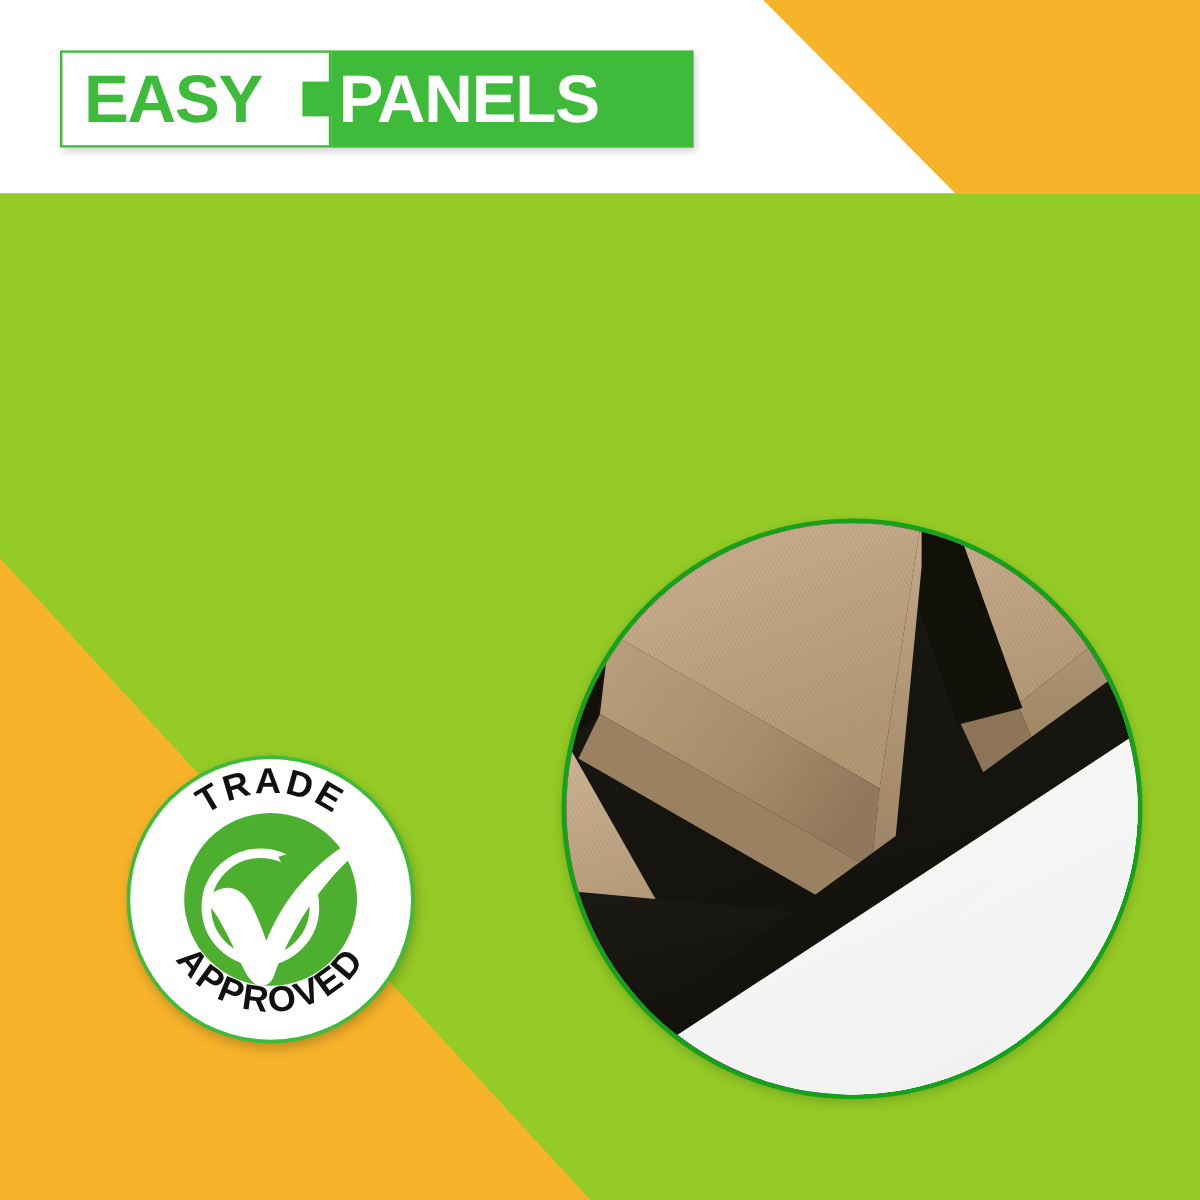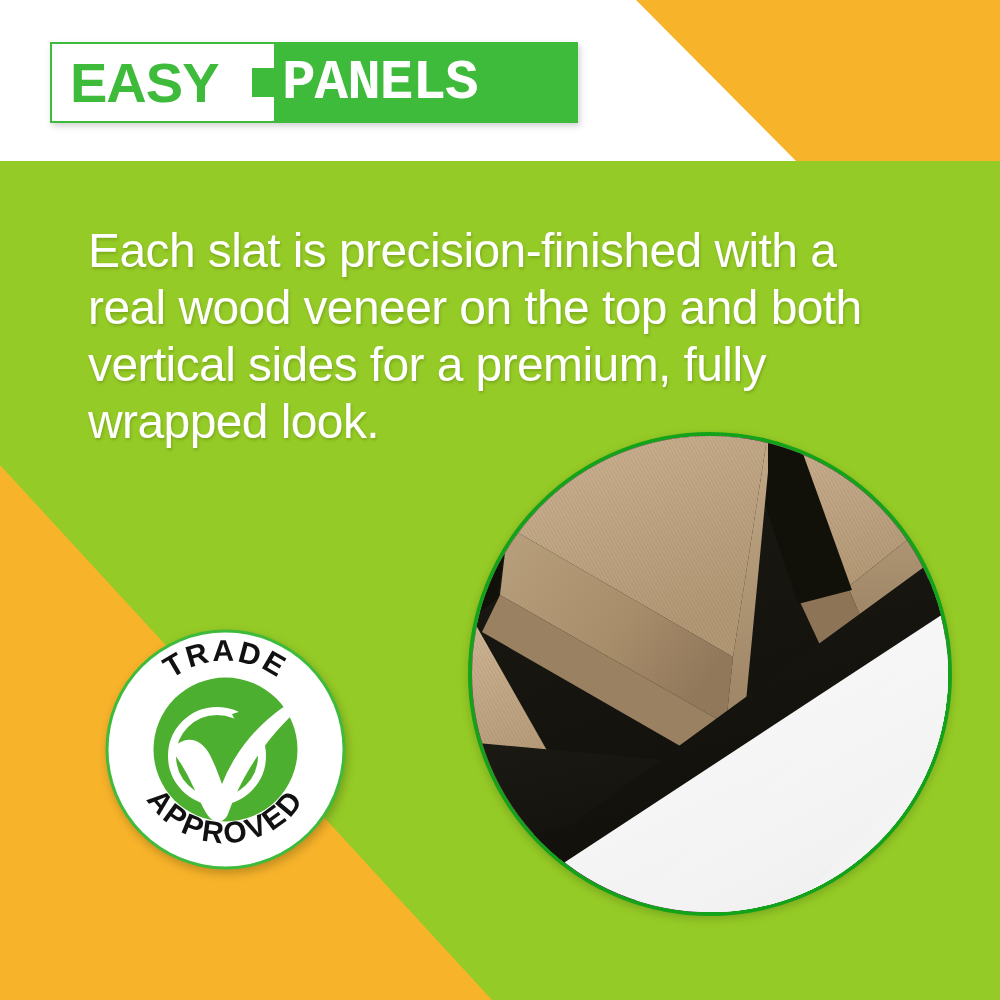--- a/index.html
+++ b/index.html
@@ -48,21 +48,21 @@
   .logo-easy{
     position:absolute;left:20px;top:0;height:81px;
     display:flex;align-items:center;
     font-family:"Liberation Sans", sans-serif;
     font-weight:bold;font-size:56px;letter-spacing:-1px;
     color:#3fbb3b;z-index:4;text-align:center;
   }
   .logo-panels{
     position:absolute;left:232px;top:0;height:81px;
     display:flex;align-items:center;
-    font-family:Liberation Mono, monospace;
+    font-family:Liberation Sans, sans-serif;
     font-weight:bold;font-size:56px;letter-spacing:-1px;
     color:#ffffff;z-index:4;
   }
 
   
   .headline{
     position:absolute;left:88px;top:222px;width:840px;
     font-family:"Liberation Sans", sans-serif;
     font-weight:normal;
     font-size:48px;line-height:57px;
@@ -103,24 +103,20 @@
   <div class="bg-orange-corner"></div>
 
   <div class="logo">
     <div class="logo-green"></div>
     <div class="logo-white"></div>
     <div class="logo-notch"></div>
     <div class="logo-easy">EASY</div>
     <div class="logo-panels">PANELS</div>
   </div>
 
-  <div class="headline">Each slat is precision-finished with a
-real wood veneer on the top and both
-vertical sides for a premium, fully
-wrapped look.</div>
 
   <div class="photo-circle">
     <div class="photo-inner">
       <svg class="photo-svg" viewBox="0 0 484 484" xmlns="http://www.w3.org/2000/svg">
         <defs>
           <clipPath id="circClip">
               <circle cx="242" cy="242" r="242"></circle>
             </clipPath>
           <linearGradient id="woodTop" x1="0" y1="0" x2="0.35" y2="1">
             <stop offset="0%" stop-color="#d4bd9c"></stop>

